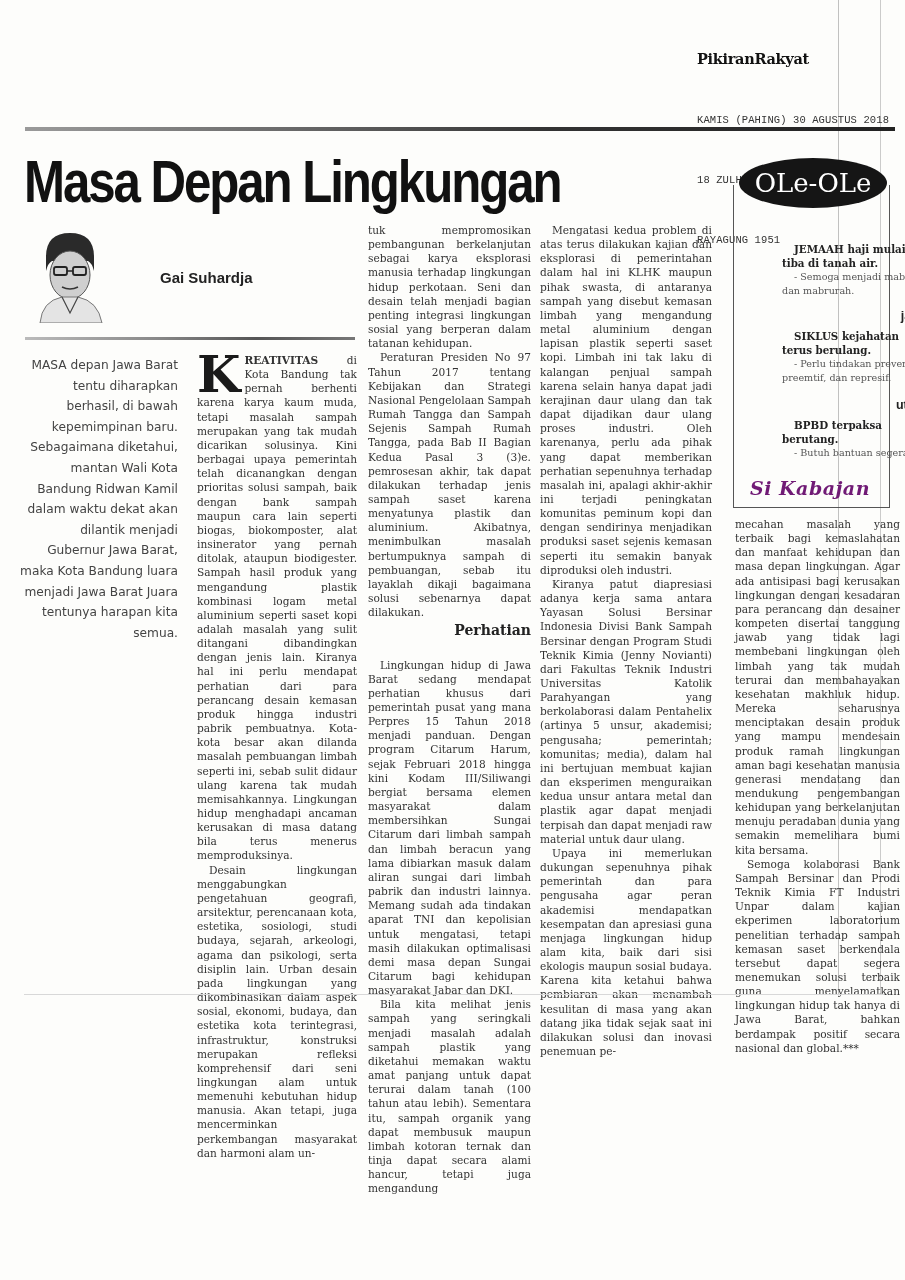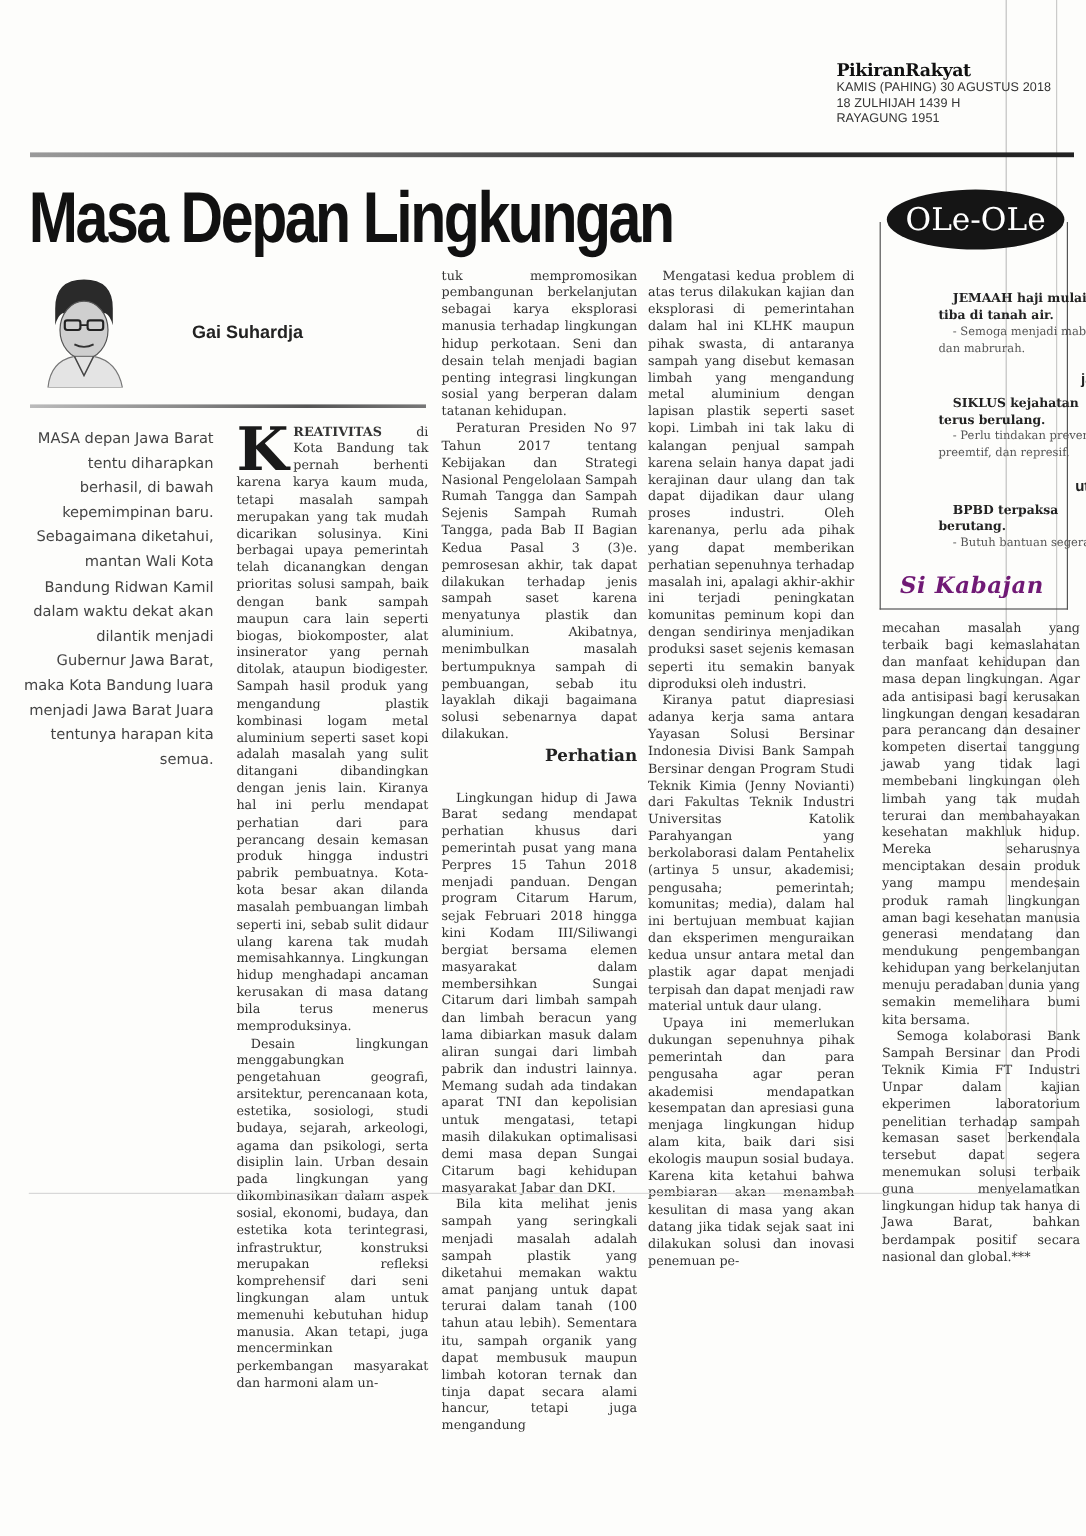--- a/index.html
+++ b/index.html
@@ -2,21 +2,21 @@
 <html><head>
 <meta charset="utf-8">
 <style>
   html, body { margin: 0; padding: 0; }
   body {
     width: 905px; height: 1280px; background: #fdfdfb; position: relative; overflow: hidden;
     font-family: "DejaVu Serif", serif; color: #2a2a2a;
   }
   .masthead { position: absolute; left: 697px; top: 50px; width: 205px; }
   .masthead .brand { font-family: "DejaVu Serif", serif; font-weight: bold; font-size: 14.5px; color: #111; letter-spacing: -0.3px; }
-  .masthead .line { font-family: Liberation Sans, sans-serif; font-size: 10.5px; color: #333; line-height: 13px; letter-spacing: 0.1px; }
+  .masthead .line { font-family: Liberation Mono, monospace; font-size: 10.5px; color: #333; line-height: 13px; letter-spacing: 0.1px; margin-top: 47px; }
   .top-rule { position: absolute; left: 25px; top: 127px; width: 870px; height: 4px;
     background: linear-gradient(90deg, #9a9a9a 0%, #6a6a6a 30%, #333 60%, #222 100%); }
   .headline { position: absolute; left: 24px; top: 148px; font-family: "Liberation Sans", sans-serif; font-weight: bold;
     font-size: 60px; line-height: 68px; color: #111; letter-spacing: -2.5px; transform: scaleX(0.82); transform-origin: left top; white-space: nowrap; }
   .author-box { position: absolute; left: 30px; top: 225px; width: 330px; height: 100px; }
   .photo { position: absolute; left: 2px; top: 2px; width: 76px; height: 96px; }
   .author-name { position: absolute; left: 130px; top: 44px; font-family: "Liberation Sans", sans-serif; font-weight: bold; font-size: 15px; color: #222; }
   .author-role { position: absolute; left: 130px; top: 68px; font-family: "DejaVu Sans", sans-serif; font-size: 10px; line-height: 15px; color: #444; width: 180px; }
   .author-rule { position: absolute; left: 25px; top: 337px; width: 330px; height: 3px;
     background: linear-gradient(90deg, #bbb, #888 40%, #555 70%, #777); }

